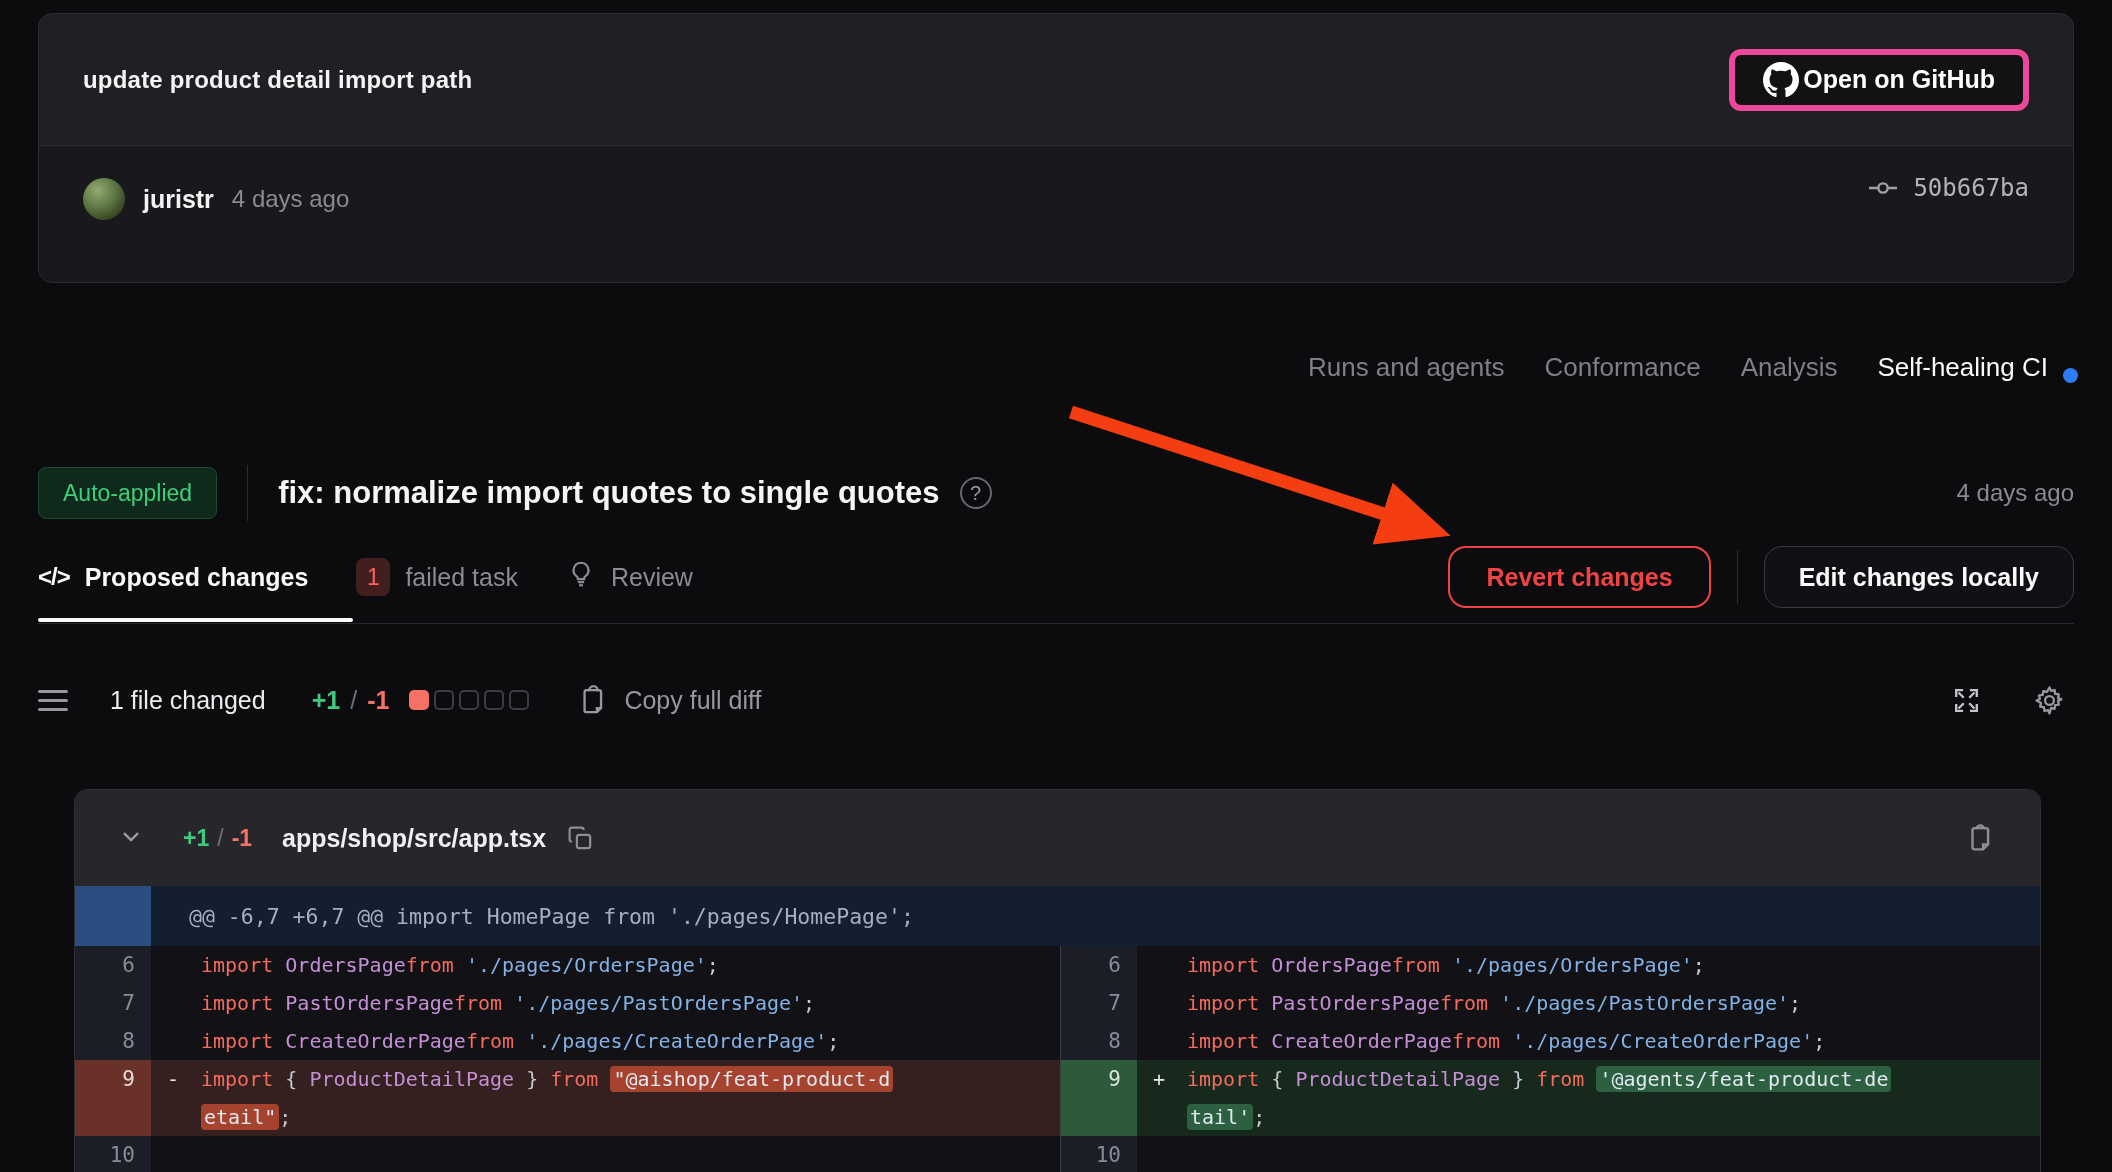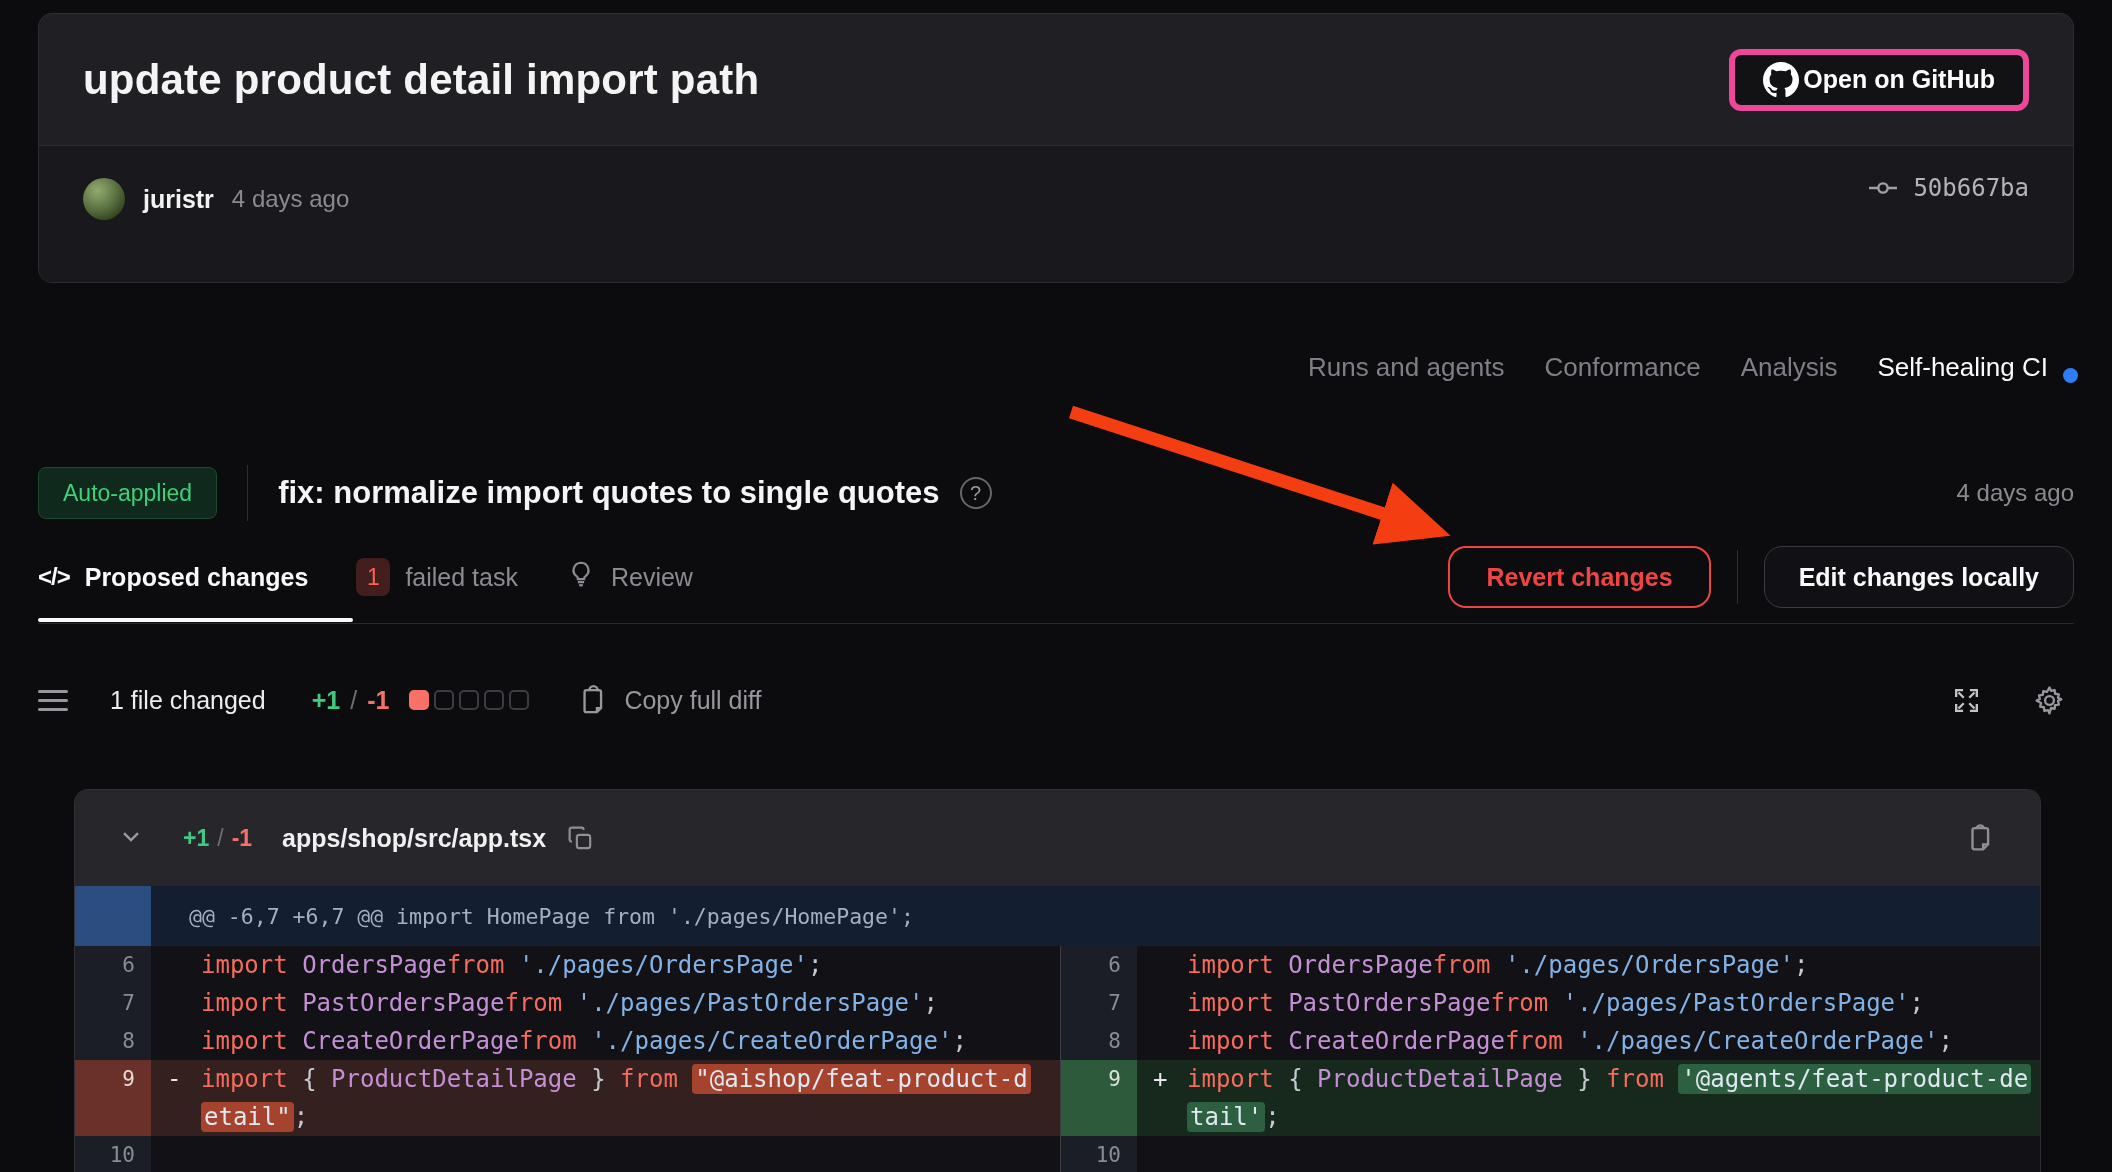--- a/index.html
+++ b/index.html
@@ -4,21 +4,21 @@
 <style>
   * { margin:0; padding:0; box-sizing:border-box; }
   html,body { background:#0c0c0f; }
   body { width:2112px; height:1172px; overflow:hidden; font-family:"Liberation Sans",sans-serif; color:#ececee; }
   .page { position:relative; width:2112px; height:1172px; }
 
   
   .card { position:absolute; left:38px; top:13px; width:2036px; height:270px;
           background:#202024; border:1px solid #2c2c31; border-radius:14px; overflow:hidden; }
   .card-top { height:131px; display:flex; align-items:center; justify-content:space-between; padding:0 44px; }
-  .card-title { font-size:42px; font-weight:bold; color:#f4f4f5; letter-spacing:.2px; }
+  .card-title { font-size:24px; font-weight:bold; color:#f4f4f5; letter-spacing:.2px; }
   .gh-btn { display:flex; align-items:center; gap:4px; height:62px; padding:0 28px;
             background:#121215; border:6px solid #ec4899; border-radius:12px;
             color:#fff; font-size:25px; font-weight:bold; cursor:pointer; font-family:inherit; }
   .gh-btn svg { width:36px; height:36px; fill:#fff; }
   .card-bottom { height:139px; background:#19191d; border-top:1px solid #2c2c31;
                  display:flex; justify-content:space-between; align-items:flex-start; padding:0 44px; }
   .author { display:flex; align-items:center; gap:18px; margin-top:32px; }
   .avatar { width:42px; height:42px; border-radius:50%;
             background:radial-gradient(circle at 35% 30%, #93ab70, #5c7444 45%, #33421f 78%, #222c15); }
   .author-name { font-size:25px; font-weight:bold; color:#f2f2f3; }
@@ -96,21 +96,21 @@
   .hunk-text { flex:1; background:#141e31; display:flex; align-items:center; padding-left:38px;
                font-family:"DejaVu Sans Mono",monospace; font-size:21.5px; color:#a3afc2; white-space:pre; }
 
   .panes { display:flex; }
   .pane { width:985px; flex:none; display:flex; flex-direction:column; background:#111116; }
   .pane.right { width:auto; flex:1; border-left:1px solid #3b3e46; }
   .drow { display:flex; }
   .drow .gutter { width:76px; flex:none; background:#1b1e26; color:#878c98; text-align:right;
                   padding-right:16px; font-family:"DejaVu Sans Mono",monospace; font-size:21px; line-height:38px; }
   .codecell { flex:1; min-width:0; position:relative; padding-left:50px; overflow:hidden;
-              font-family:"DejaVu Sans Mono",monospace; font-size:24px; line-height:38px; }
+              font-family:"DejaVu Sans Mono",monospace; font-size:20px; line-height:38px; }
   .cl { white-space:pre; }
   .marker { position:absolute; left:16px; top:0; line-height:38px; color:#e6e8ec; }
   .drow.removed .gutter { background:#693129; color:#e5dad6; }
   .drow.removed .codecell { background:#34201e; }
   .drow.added .gutter { background:#2d5a3b; color:#dae4da; }
   .drow.added .codecell { background:#16291c; }
   .tok-k { color:#f56b5e; } .tok-i { color:#c58fd6; } .tok-p { color:#c6c9cf; } .tok-s { color:#83b2e6; }
   .tok-hl { padding:1px 3px; border-radius:4px; color:#e0e9f1; }
   .pane.left .tok-hl { background:#a5432f; }
   .pane.right .tok-hl { background:#2d5f41; }

